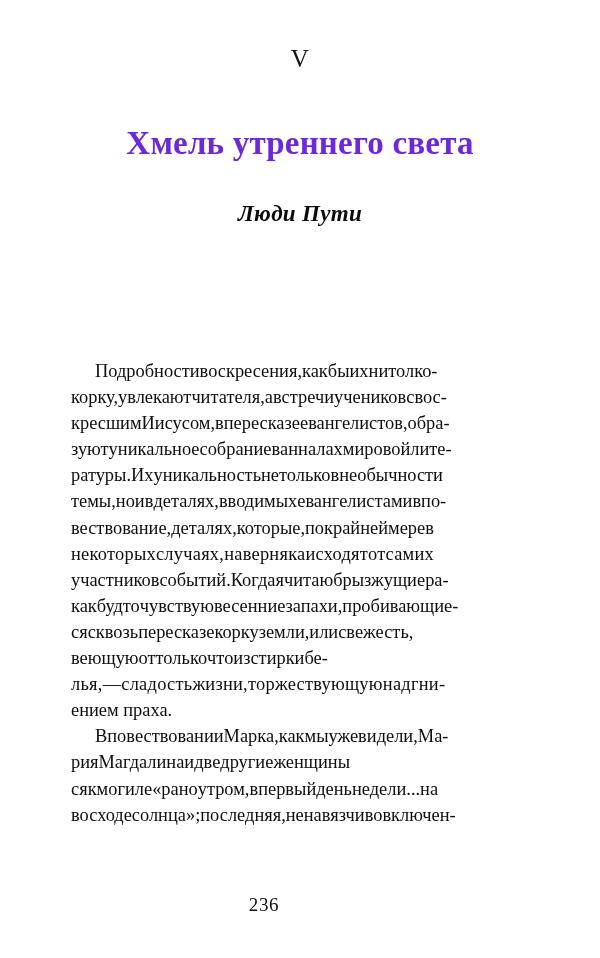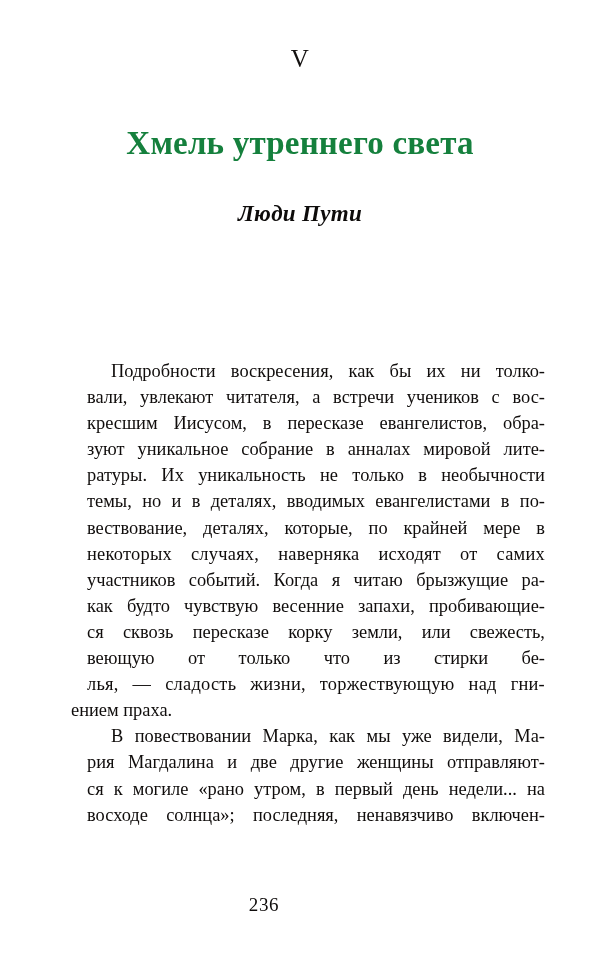--- a/index.html
+++ b/index.html
@@ -35,21 +35,21 @@
 
   .chapter-title {
     position: absolute;
     top: 100px;
     left: 0;
     width: 600px;
     text-align: center;
     font-size: 33px;
     line-height: 42px;
     letter-spacing: 0.2px;
-    color: #15803d;
+    color: #6d28d9;
   }
 
   .chapter-subtitle {
     position: absolute;
     top: 180px;
     left: 0;
     width: 600px;
     text-align: center;
     font-size: 23px;
     line-height: 30px;
@@ -77,23 +77,21 @@
     height: 26.1px;
     font-size: 18.4px;
     line-height: 26.1px;
     white-space: nowrap;
     color: #100d0c;
   }
 
   
   .tline.just {
     display: flex;
-    justify-content: space-between;
     width: 458px;
-    margin-left: 16px;
   }
   .tline.just > span { display: inline-block; }
 
   
   .tline.loose.just { letter-spacing: 0.25px; }
 
   
   .tline.indent { padding-left: 24px; }
   .tline.indent.just { width: 458px; box-sizing: border-box; }
 
@@ -129,21 +127,21 @@
         <span class="tline just indent">
           <span>Подробности</span>
           <span>воскресения,</span>
           <span>как</span>
           <span>бы</span>
           <span>их</span>
           <span>ни</span>
           <span>толко-</span>
         </span>
         <span class="tline just">
-          <span>вали,</span>
+          <span>корку,</span>
           <span>увлекают</span>
           <span>читателя,</span>
           <span>а</span>
           <span>встречи</span>
           <span>учеников</span>
           <span>с</span>
           <span>вос-</span>
         </span>
         <span class="tline just">
           <span>кресшим</span>
@@ -256,21 +254,20 @@
           <span>видели,</span>
           <span>Ма-</span>
         </span>
         <span class="tline just">
           <span>рия</span>
           <span>Магдалина</span>
           <span>и</span>
           <span>две</span>
           <span>другие</span>
           <span>женщины</span>
-          <span>отправляют-</span>
         </span>
         <span class="tline just">
           <span>ся</span>
           <span>к</span>
           <span>могиле</span>
           <span>«рано</span>
           <span>утром,</span>
           <span>в</span>
           <span>первый</span>
           <span>день</span>

